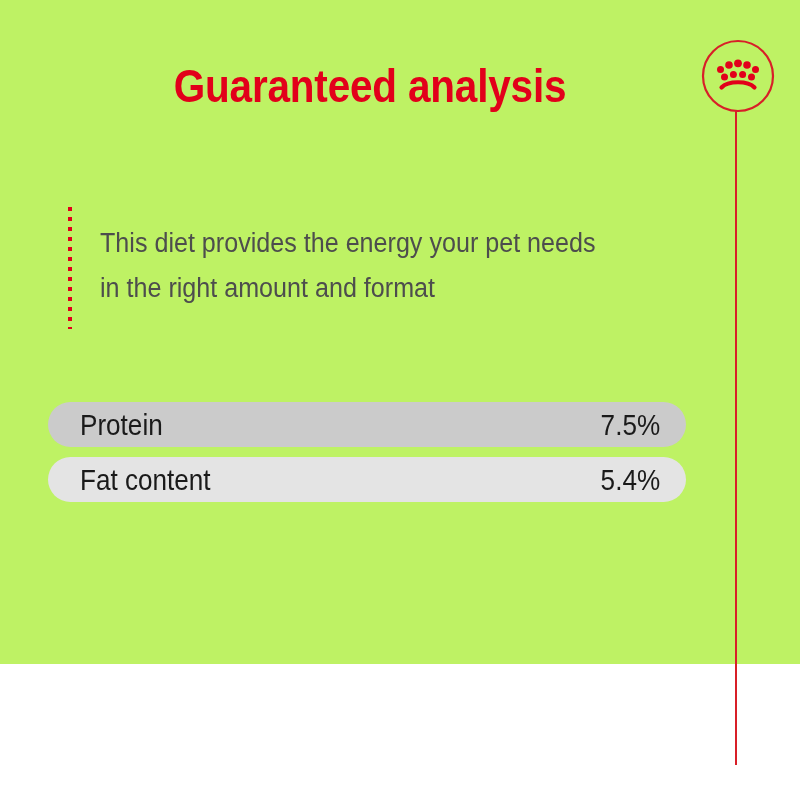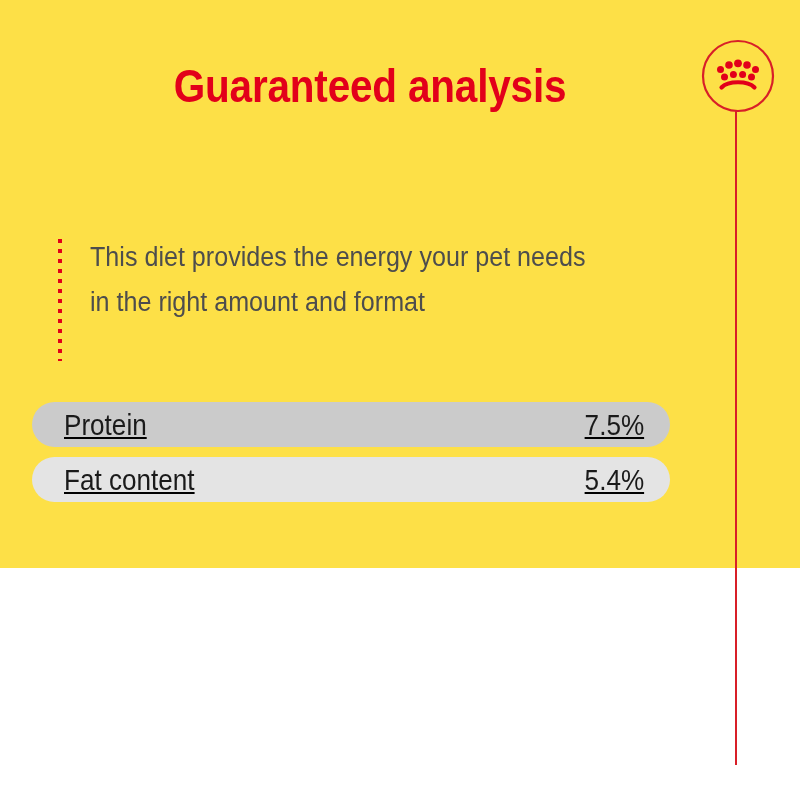--- a/index.html
+++ b/index.html
@@ -11,22 +11,22 @@
     height: 800px;
     background: #ffffff;
     font-family: "Liberation Sans", "DejaVu Sans", sans-serif;
     overflow: hidden;
     position: relative;
   }
 
   #canvas {
     position: relative;
     width: 800px;
-    height: 568px;
-    background: #fde047;
+    height: 664px;
+    background: #bef264;
   }
 
   
   .brand-mark {
     position: absolute;
     left: 700px;
     top: 38px;
     width: 76px;
     height: 740px;
   }
@@ -60,26 +60,25 @@
     line-height: 56px;
     letter-spacing: -0.2px;
     transform: scaleX(0.88);
     transform-origin: center center;
     white-space: nowrap;
   }
 
   
   .intro-block {
     position: absolute;
-    left: 58px;
+    left: 68px;
     top: 203px;
     width: 600px;
     display: flex;
-    align-items: flex-start;
-    margin-top: 32px;
+    align-items: center;
   }
   .dotted-rule {
     width: 4px;
     height: 122px;
     flex: 0 0 4px;
     margin-top: 4px;
     background-image: linear-gradient(to bottom, #e2001a 0px, #e2001a 4px, rgba(0,0,0,0) 4px, rgba(0,0,0,0) 10px);
     background-size: 4px 10px;
     background-repeat: repeat-y;
   }
@@ -91,24 +90,23 @@
     line-height: 45px;
     font-weight: normal;
     transform: scaleX(0.93);
     transform-origin: left center;
     white-space: pre-line;
   }
 
   
   .analysis-table {
     position: absolute;
-    left: 32px;
+    left: 48px;
     top: 402px;
     width: 638px;
-    text-decoration: underline;
   }
   .analysis-row {
     position: relative;
     height: 45px;
     border-radius: 23px;
     margin-bottom: 10px;
     display: flex;
     align-items: center;
     justify-content: space-between;
     padding: 0 26px 0 32px;

